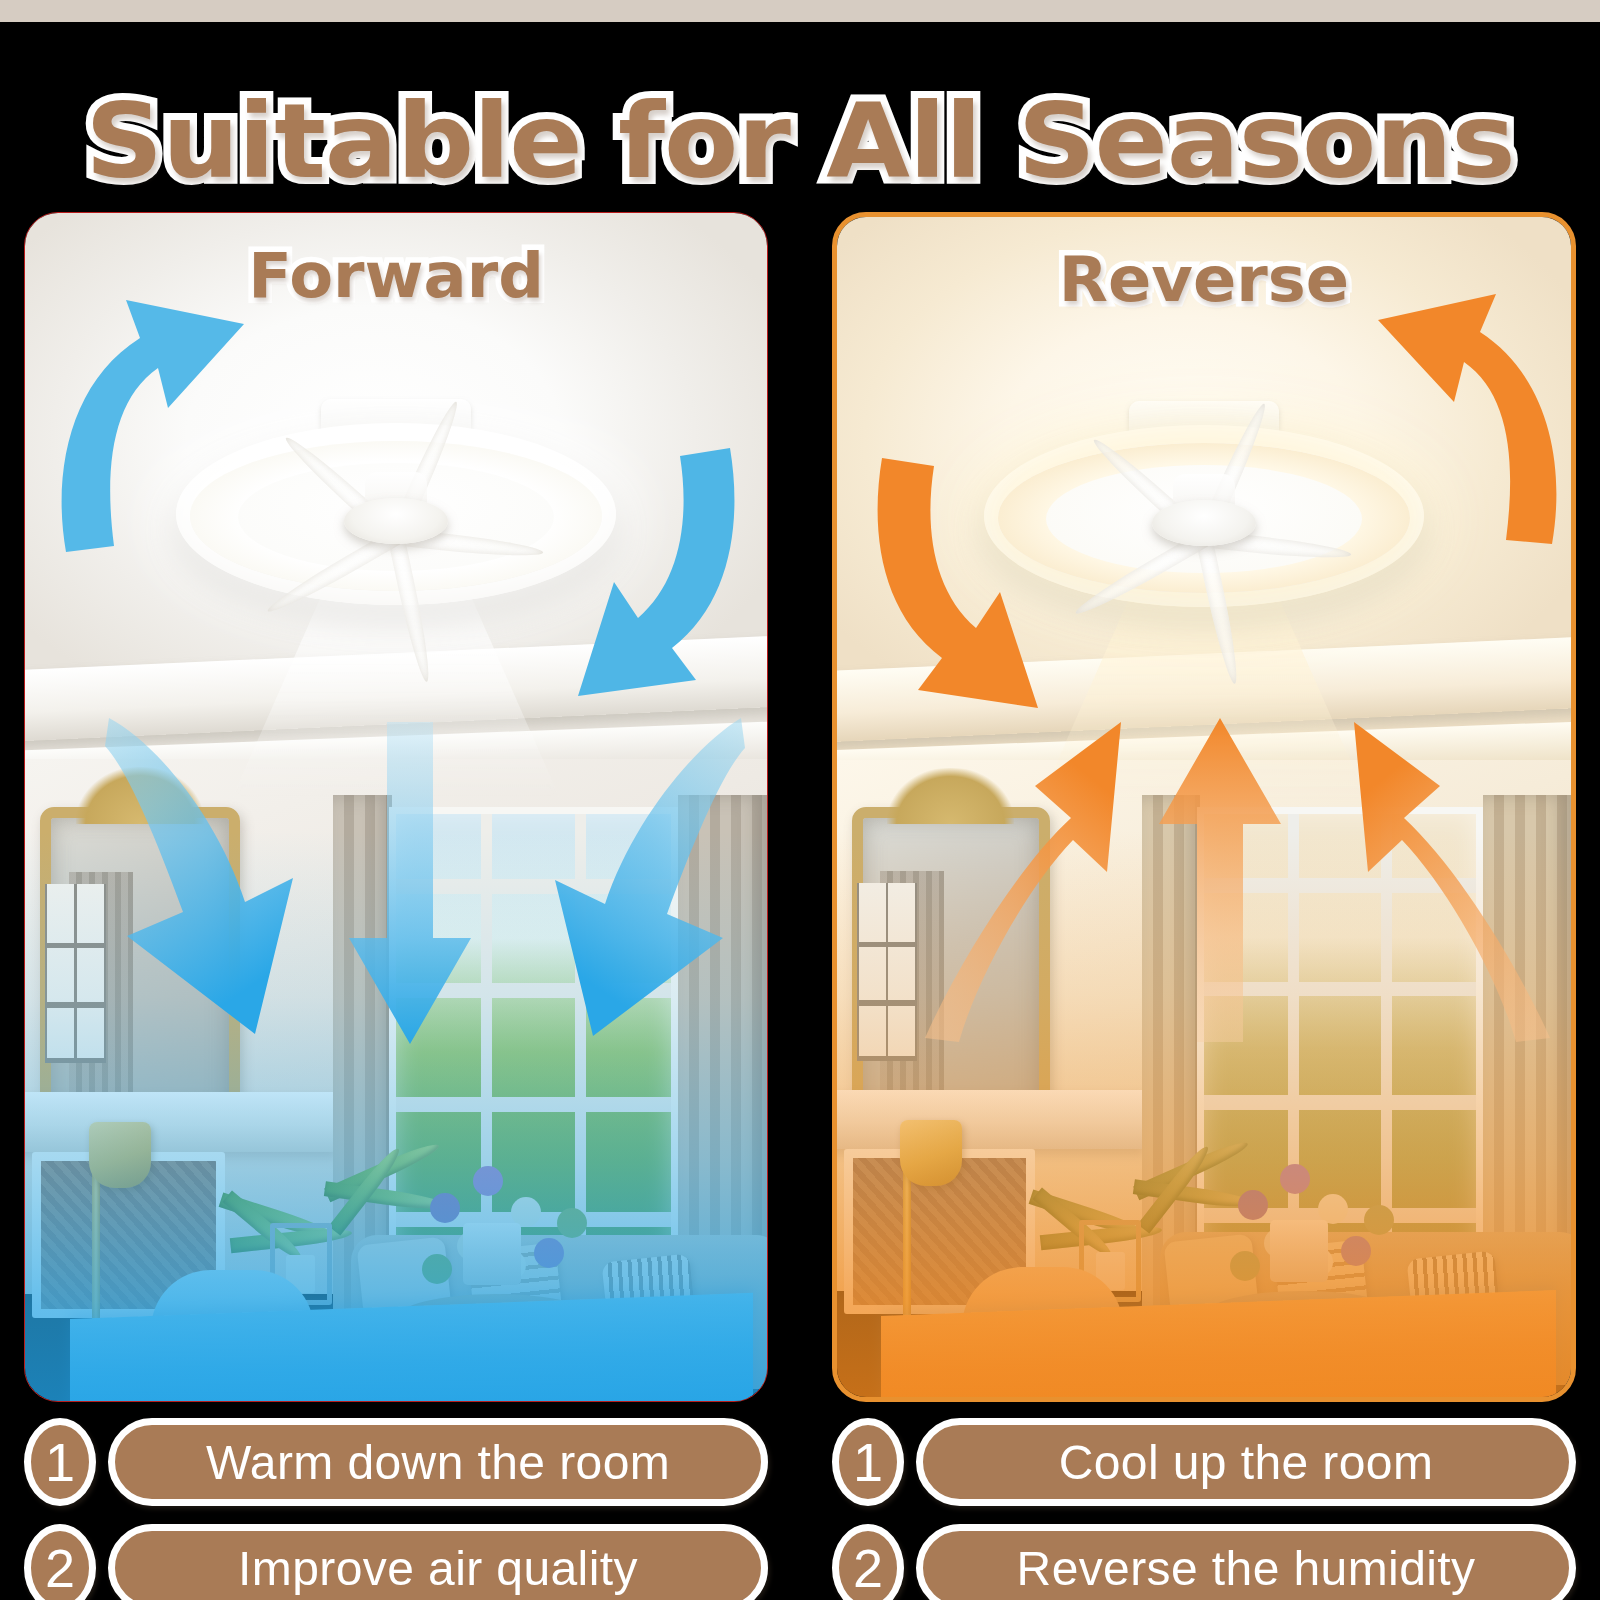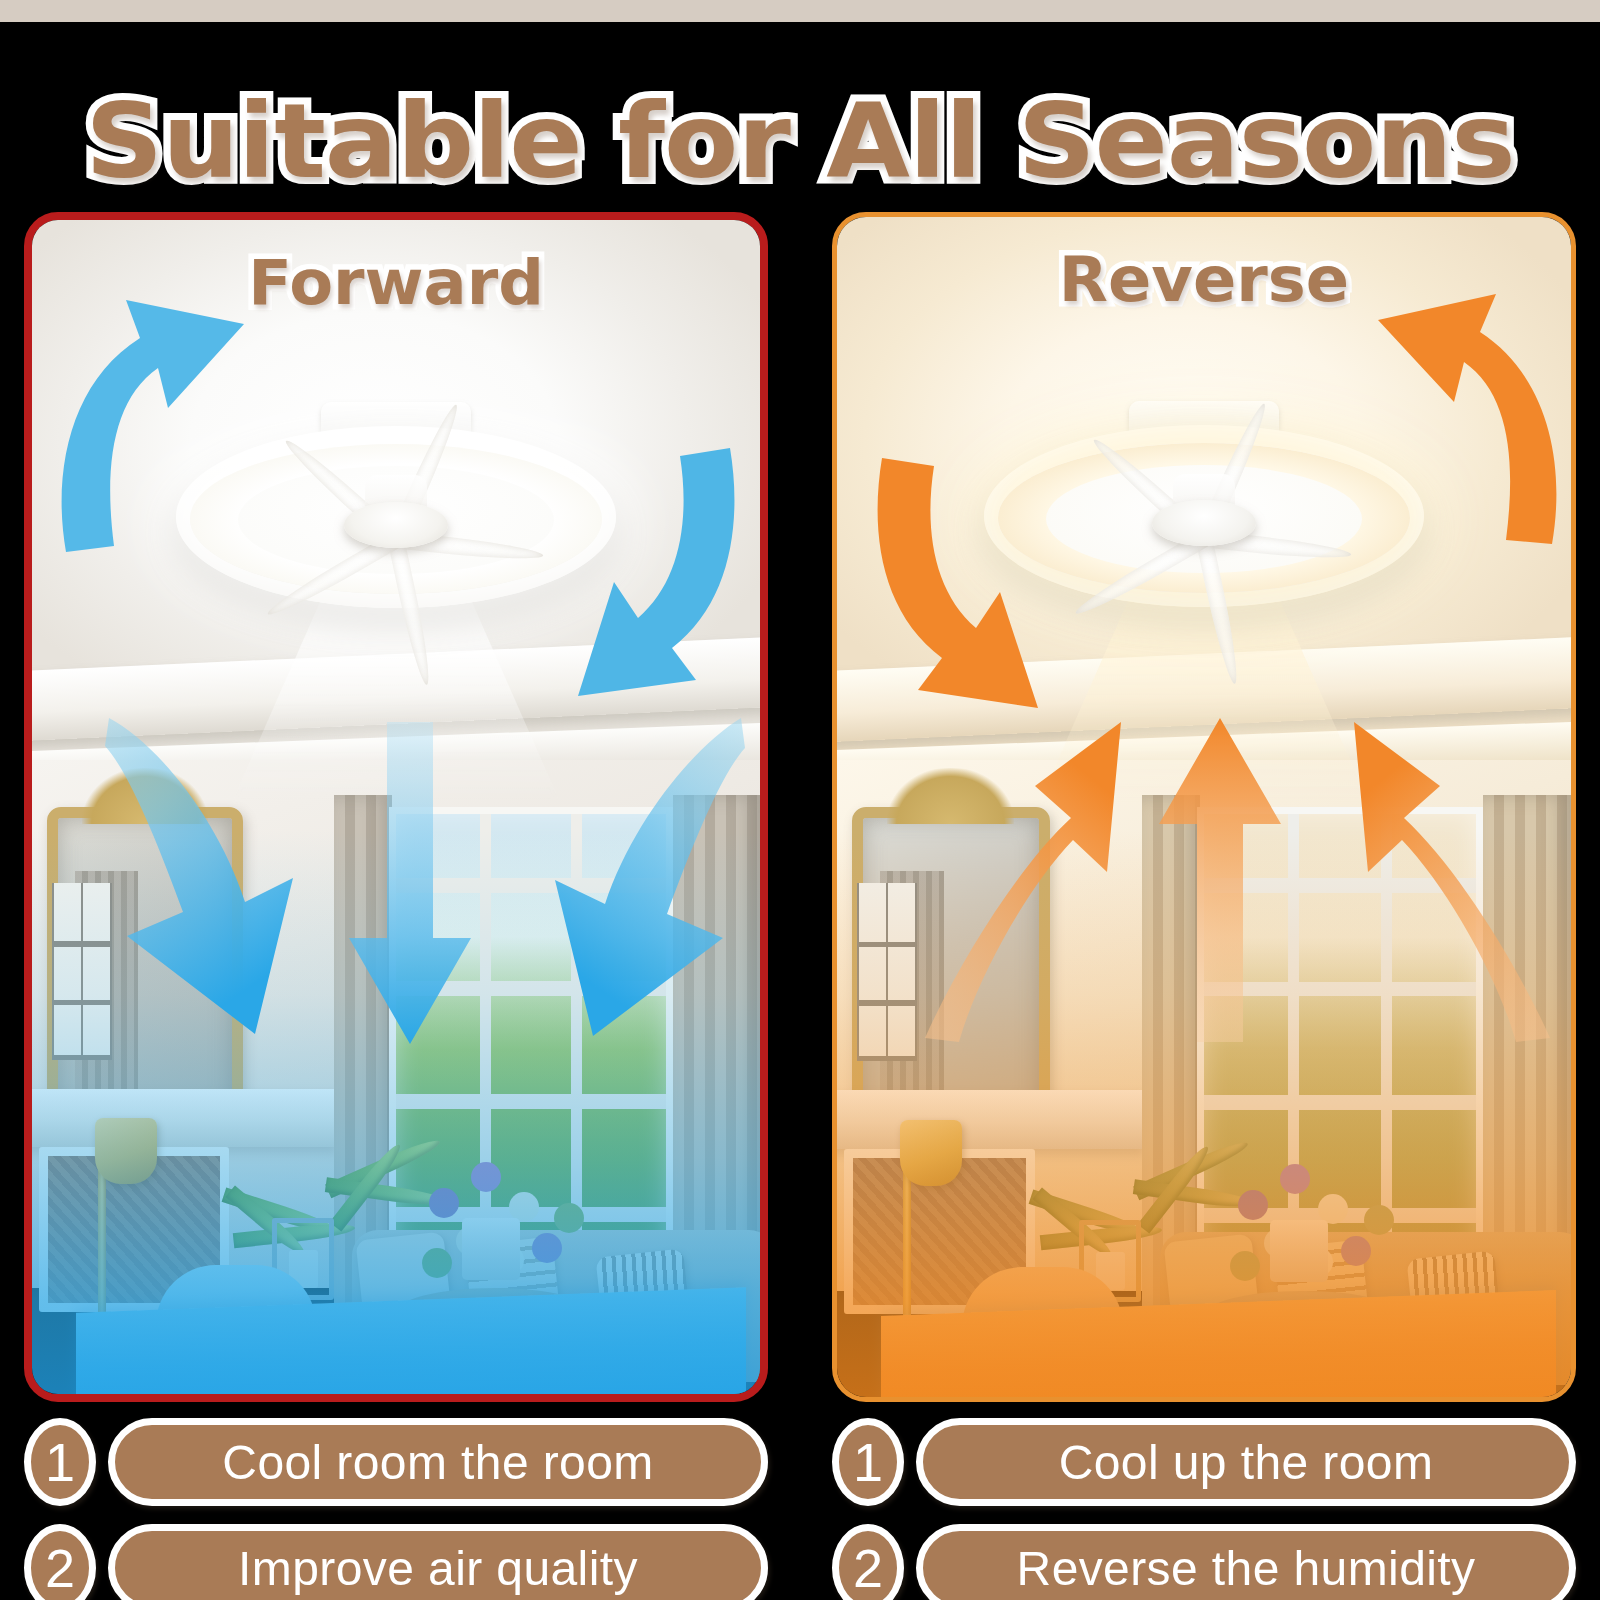--- a/index.html
+++ b/index.html
@@ -36,21 +36,21 @@
   }
 
   
   .panel{
     position:absolute;
     top:190px;
     width:744px; height:1190px;
     border-radius:34px;
     overflow:hidden;
   }
-  #panel-forward{ left:24px;  border:8px solid #b91c1c; }
+  #panel-forward{ left:24px;  border:1px solid #b91c1c; }
   #panel-reverse{ left:832px; border:5px solid #e8912f; }
 
   .scene{
     position:absolute; inset:0;
     overflow:hidden;
   }
 
   
   .ceiling{
     position:absolute; left:0; top:0; width:100%; height:47%;
@@ -671,21 +671,21 @@
       <stop offset="0" stop-color="#f7c28f" stop-opacity=".5"></stop>
           <stop offset="1" stop-color="#f2872a"></stop>
     </linearGradient>
       </defs>
     <path d="M210 326 C 176 250, 116 154, 64 106 L 100 74 L 14 10 L 28 160 L 62 128 C 108 176, 158 266, 176 330 Z" fill="url(#go3)"></path>
   </svg>
 
   <div class="caption-col" id="captions-left">
     <div class="caption-row">
       <div class="badge">1</div>
-      <div class="pill">Cool room the room</div>
+      <div class="pill">Warm down the room</div>
     </div>
     <div class="caption-row">
       <div class="badge">2</div>
       <div class="pill">Improve air quality</div>
     </div>
   </div>
 
   <div class="caption-col" id="captions-right">
     <div class="caption-row">
       <div class="badge">1</div>

